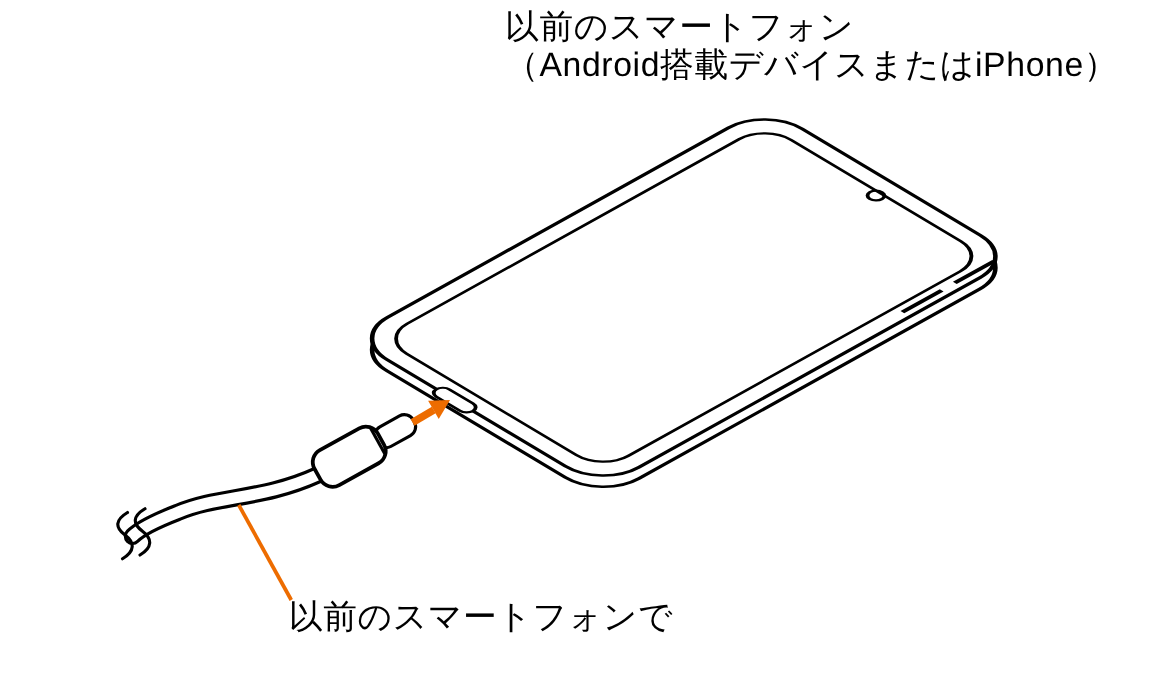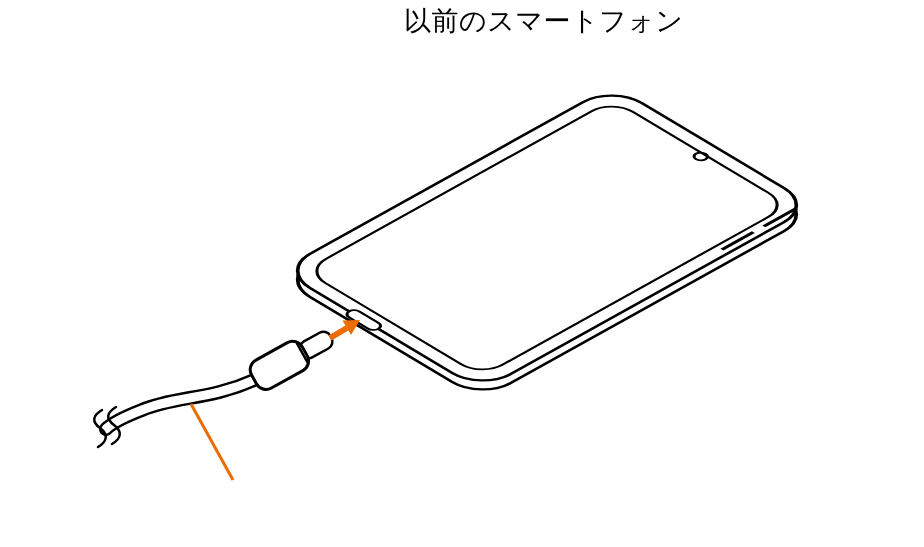--- a/index.html
+++ b/index.html
@@ -67,18 +67,20 @@
     <line x1="191" y1="404" x2="233" y2="480" stroke-width="3" stroke="#ED6C00"></line>
 
     <g>
       <line x1="330" y1="338" x2="347" y2="328" stroke-width="6" stroke="#ED6C00"></line>
       <polygon points="360,320 351,335.1 342.5,320.6" stroke="none" fill="#ED6C00"></polygon>
     </g>
   </svg>
 
   <div class="callout callout-device">
     <div>以前のスマートフォン</div>
+    <div>（Android搭載デバイスまたはiPhone）</div>
   </div>
 
   <div class="callout callout-cable">
+    <div>以前のスマートフォンで</div>
   </div>
 
 </div>
 
 </body></html>

